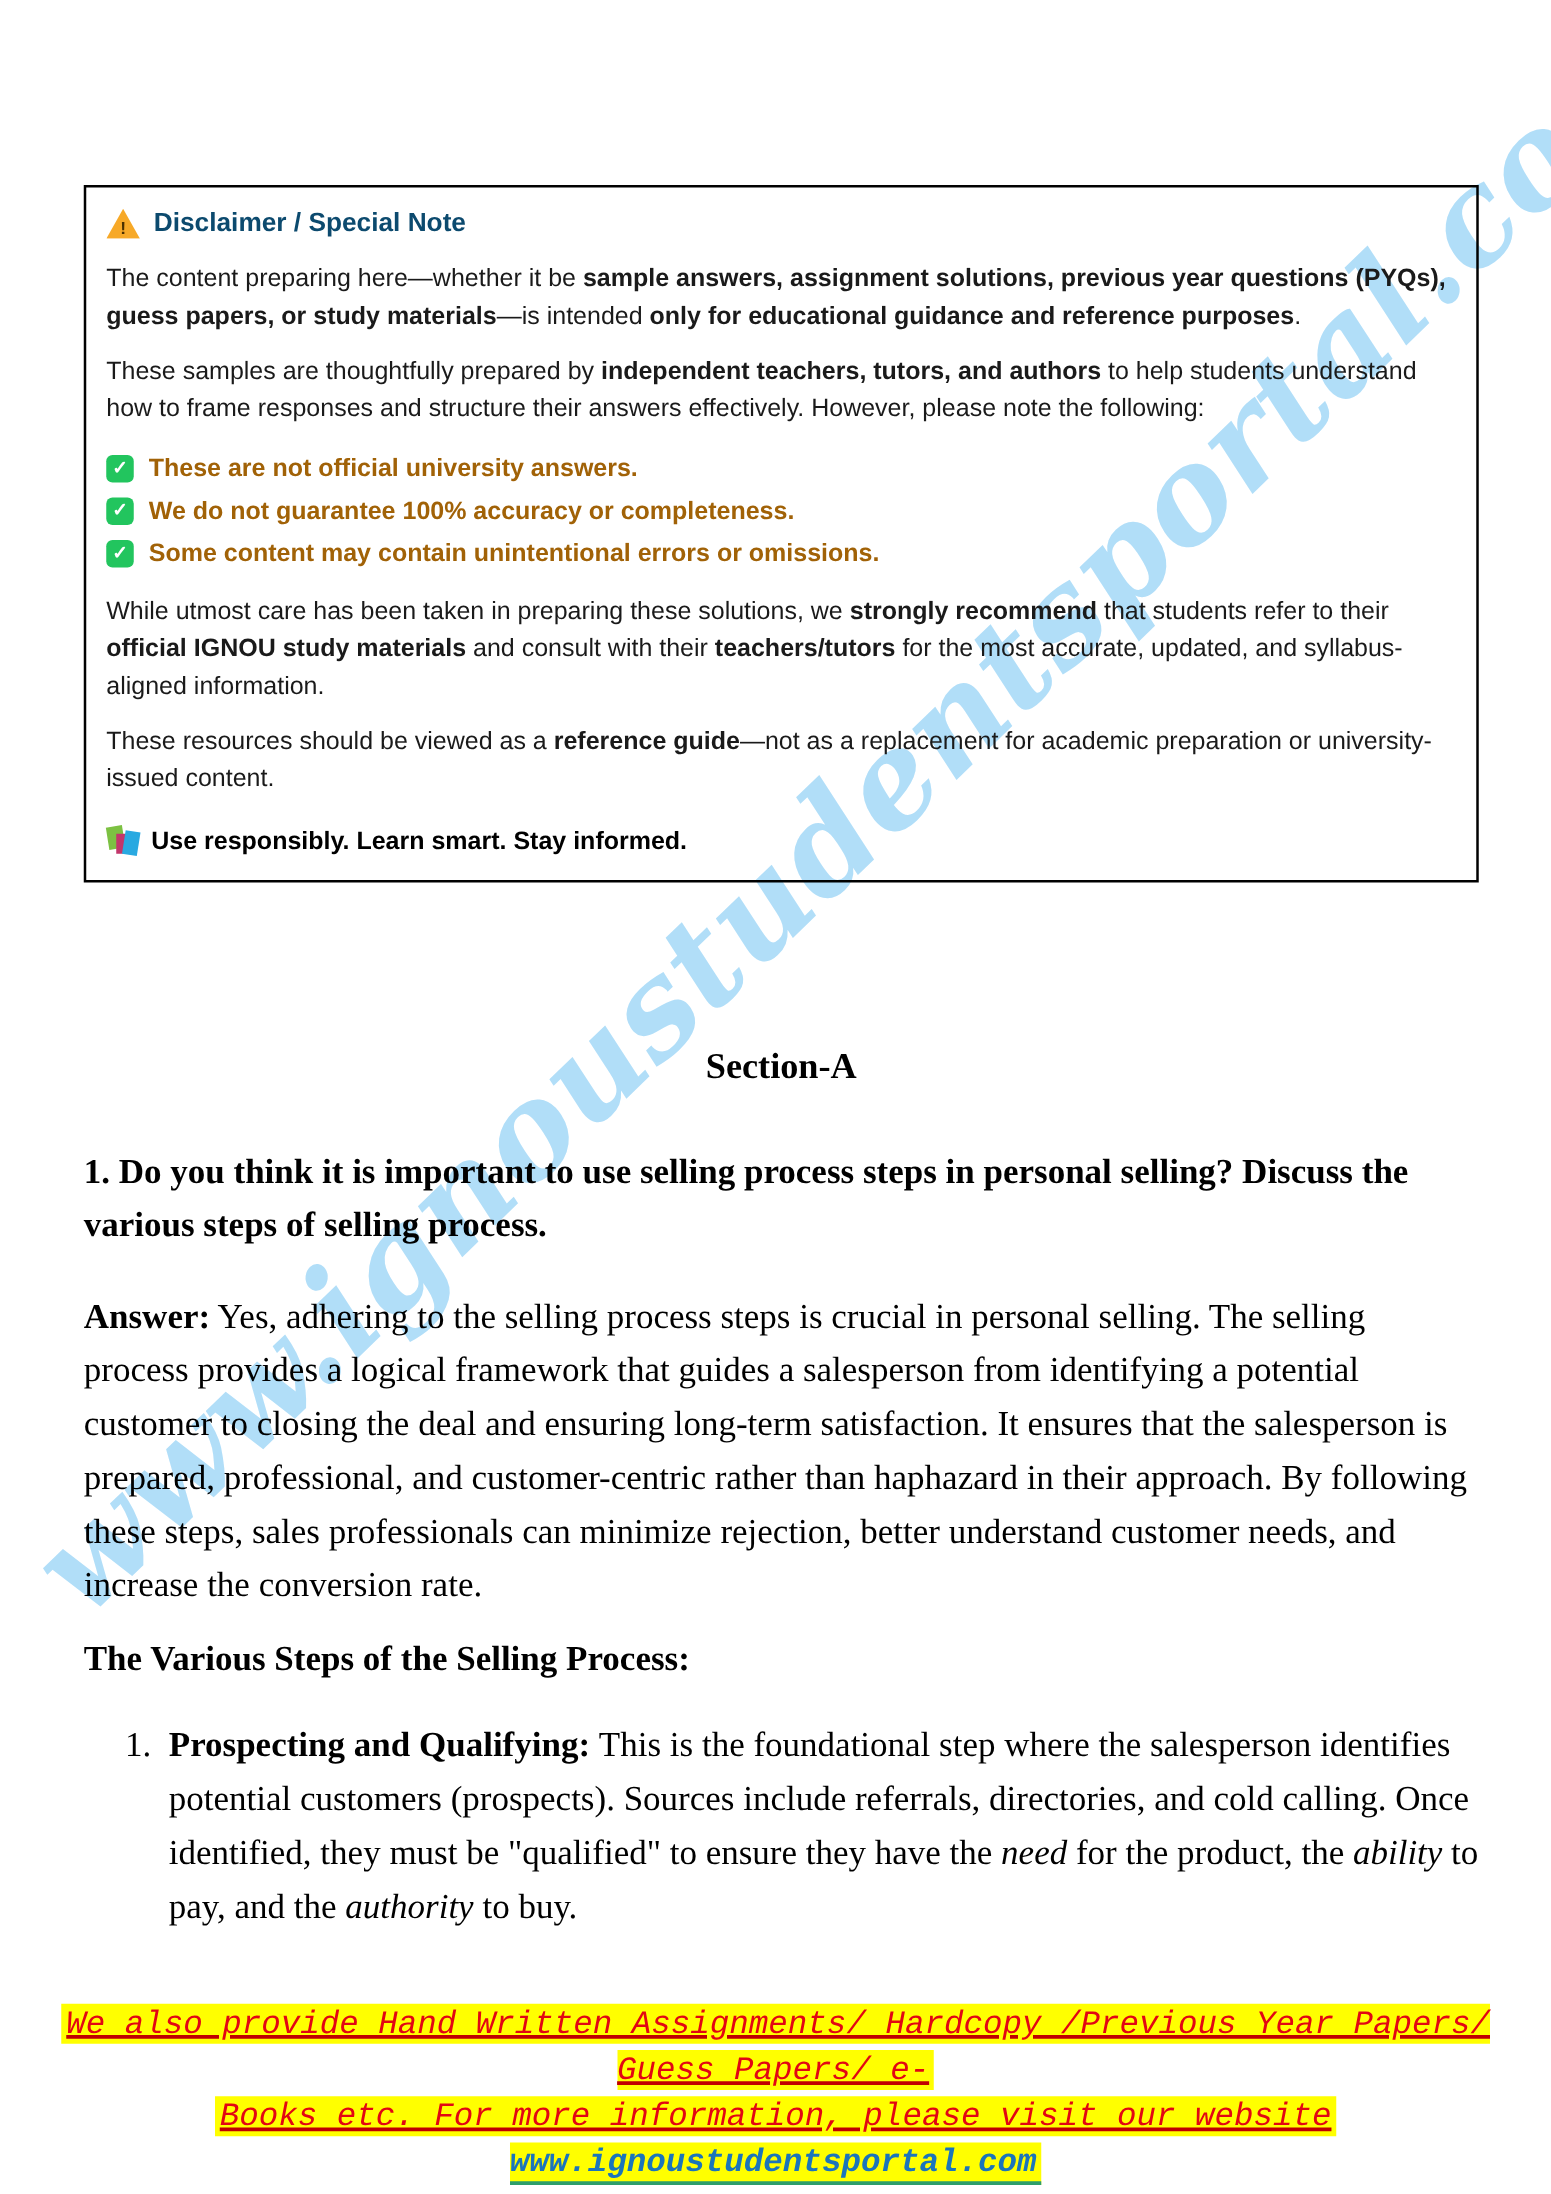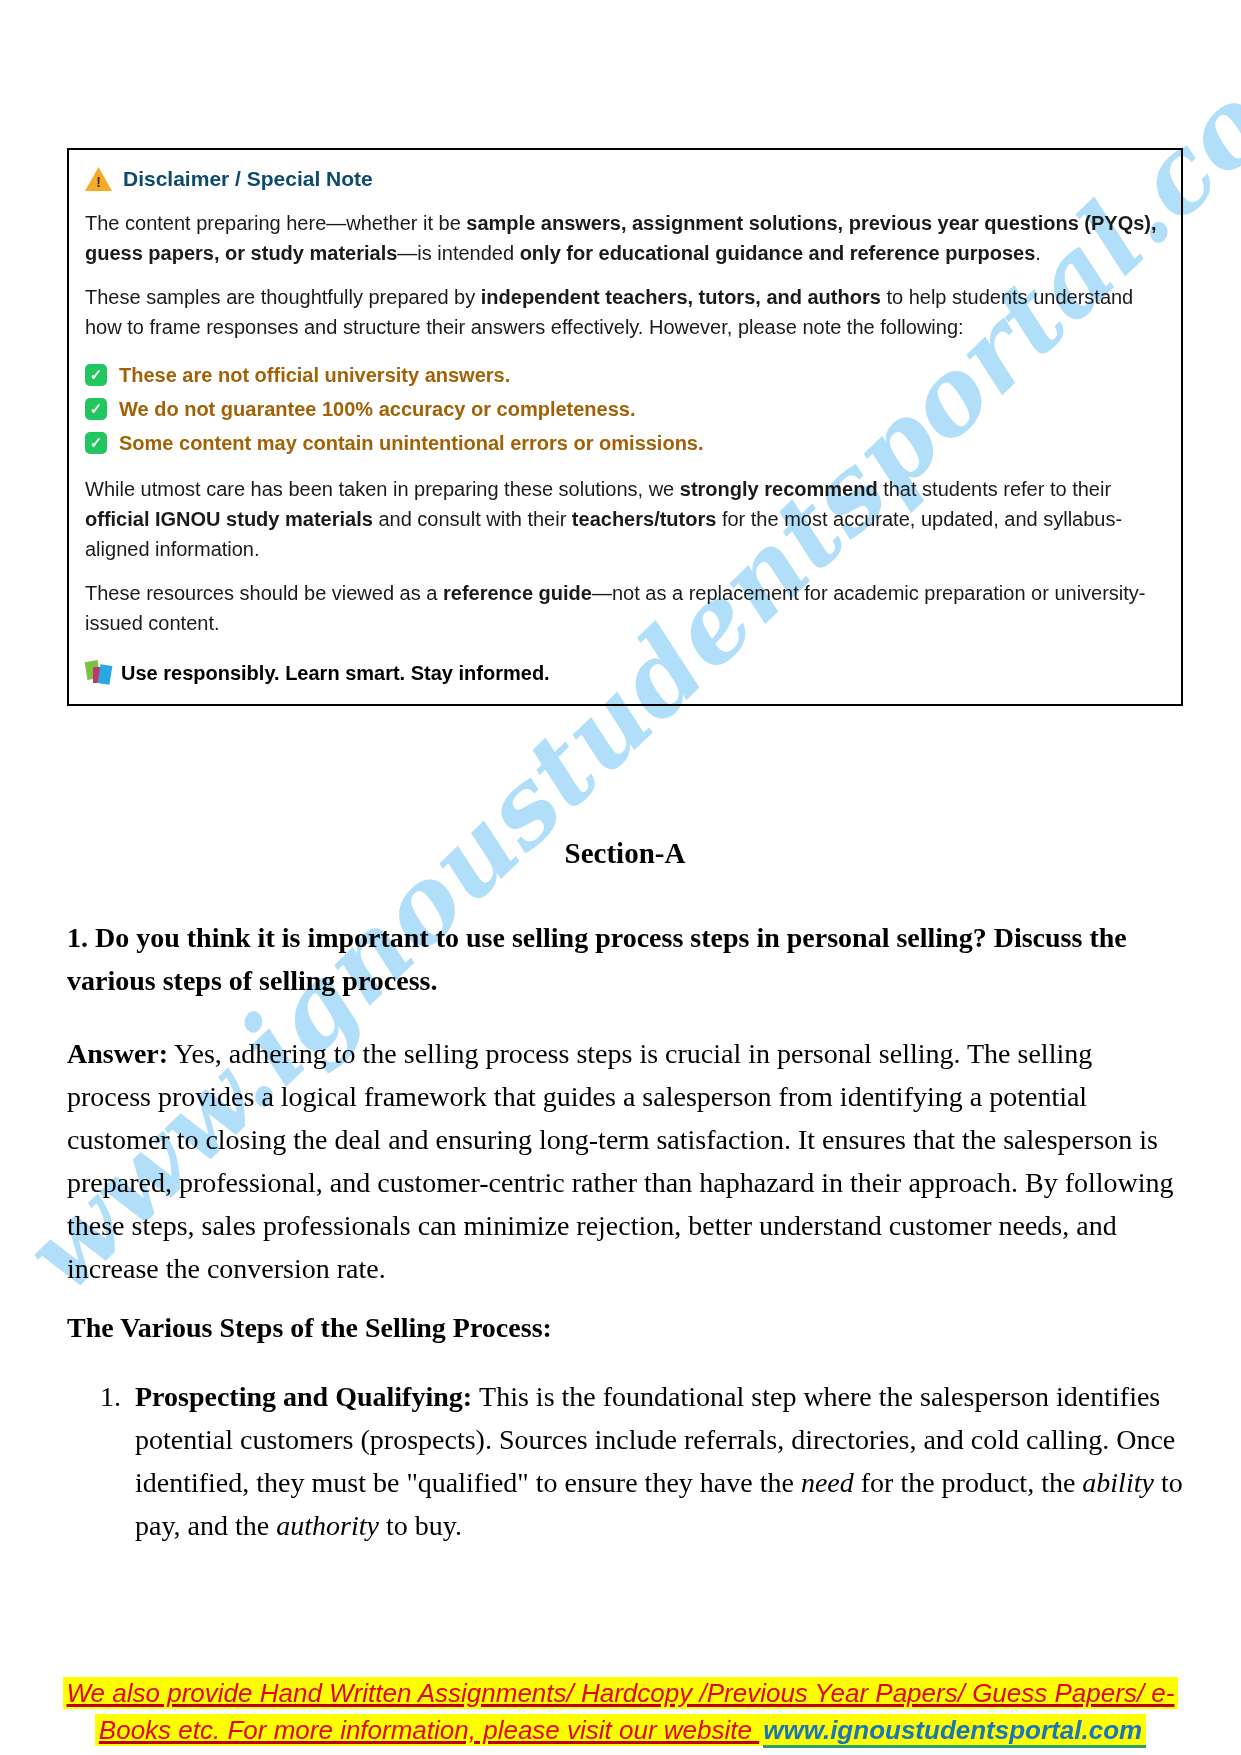--- a/index.html
+++ b/index.html
@@ -57,21 +57,21 @@
   .question { margin-top:44px; font-weight:bold; font-size:28px; line-height:43px; }
   .answer { margin-top:30px; font-size:28px; line-height:43px; }
   .steps-heading { margin-top:16px; font-weight:bold; font-size:28px; line-height:43px; }
   .list { margin-top:26px; }
   .list-item { display:flex; margin-left:33px; font-size:28px; line-height:43px; }
   .list-num { flex:none; width:35px; }
   .list-body { flex:1; }
   
   .page-footer {
     position:absolute; left:48px; right:48px; bottom:6px; z-index:2;
-    text-align:center; font-style:italic; font-size:26px; line-height:37px;
+    text-align:center; font-style:italic; font-size:26px; line-height:37px;font-family:Liberation Mono, monospace;
   }
   .f-red {
     color:#E20613; background:#FFFF00;
     text-decoration:underline; text-decoration-color:#C00000; text-decoration-thickness:2.5px;
     padding:1px 4px;
   }
   .f-link {
     color:#1B75BB; font-weight:bold; background:#FFFF00;
     border-bottom:3px solid #2E9E6B; text-decoration:none;
     padding:1px 4px 0 0; cursor:pointer;

